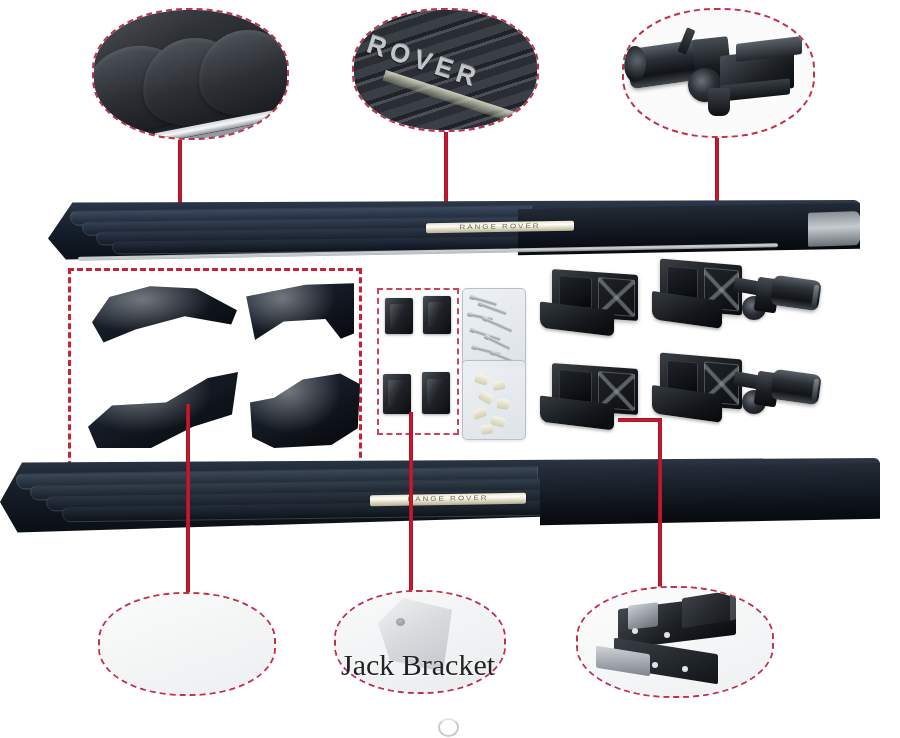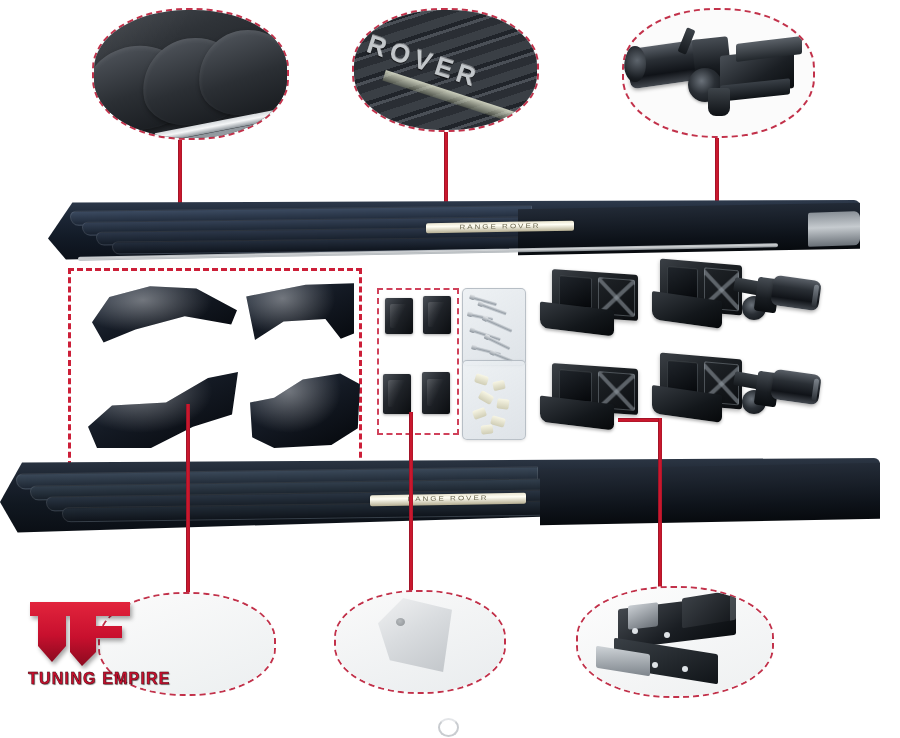--- a/index.html
+++ b/index.html
@@ -510,33 +510,18 @@
       <div class="abs" style="left:50px; top:16px; width:30px; height:24px; background:linear-gradient(160deg,#c9ced3,#6a7077); border-radius:2px; transform:skewY(-7deg);"></div>
       <div class="abs" style="left:36px; top:58px; width:104px; height:30px; background:linear-gradient(150deg,#3a4046,#101418); border-radius:2px; transform:skewY(9deg);"></div>
       <div class="abs" style="left:18px; top:62px; width:54px; height:22px; background:linear-gradient(170deg,#cfd4d8,#7d848b); border-radius:2px; transform:skewY(9deg);"></div>
       <div class="abs" style="left:54px; top:40px; width:6px; height:6px; background:#dfe3e7; border-radius:50%;"></div>
       <div class="abs" style="left:86px; top:44px; width:6px; height:6px; background:#dfe3e7; border-radius:50%;"></div>
       <div class="abs" style="left:74px; top:74px; width:6px; height:6px; background:#dfe3e7; border-radius:50%;"></div>
       <div class="abs" style="left:104px; top:78px; width:6px; height:6px; background:#dfe3e7; border-radius:50%;"></div>
     </div>
   </div>
 
-
-  <div class="logo-wrap" style="left:26px; top:594px;">
-    <svg class="logo-mark" viewBox="0 0 128 84">
-      <defs>
-        <linearGradient id="redgrad" x1="0" y1="0" x2="0" y2="1">
-          <stop offset="0%" stop-color="#e2243c"></stop>
-          <stop offset="55%" stop-color="#c8102e"></stop>
-          <stop offset="100%" stop-color="#8c0a1f"></stop>
-        </linearGradient>
-      </defs>
-
-      <path d="M4 8 L58 8 L58 22 L40 22 L40 52 L26 68 L12 52 L12 22 L4 22 Z" fill="url(#redgrad)"></path>
-
-      <path d="M50 8 L104 8 L104 22 L70 22 L70 32 L96 32 L96 44 L70 44 L70 58 L56 72 L44 58 L44 20 Z" fill="url(#redgrad)"></path>
-    </svg>
-    <div class="logo-sub">TUNING EMPIRE</div>
-  </div>
+  <div class="ann-label" style="left:341px; top:648px;">Jack Bracket</div>
+
 
   <div class="bottom-mark" style="left:438px; top:718px;"></div>
 
 </div>
 
 </body></html>

